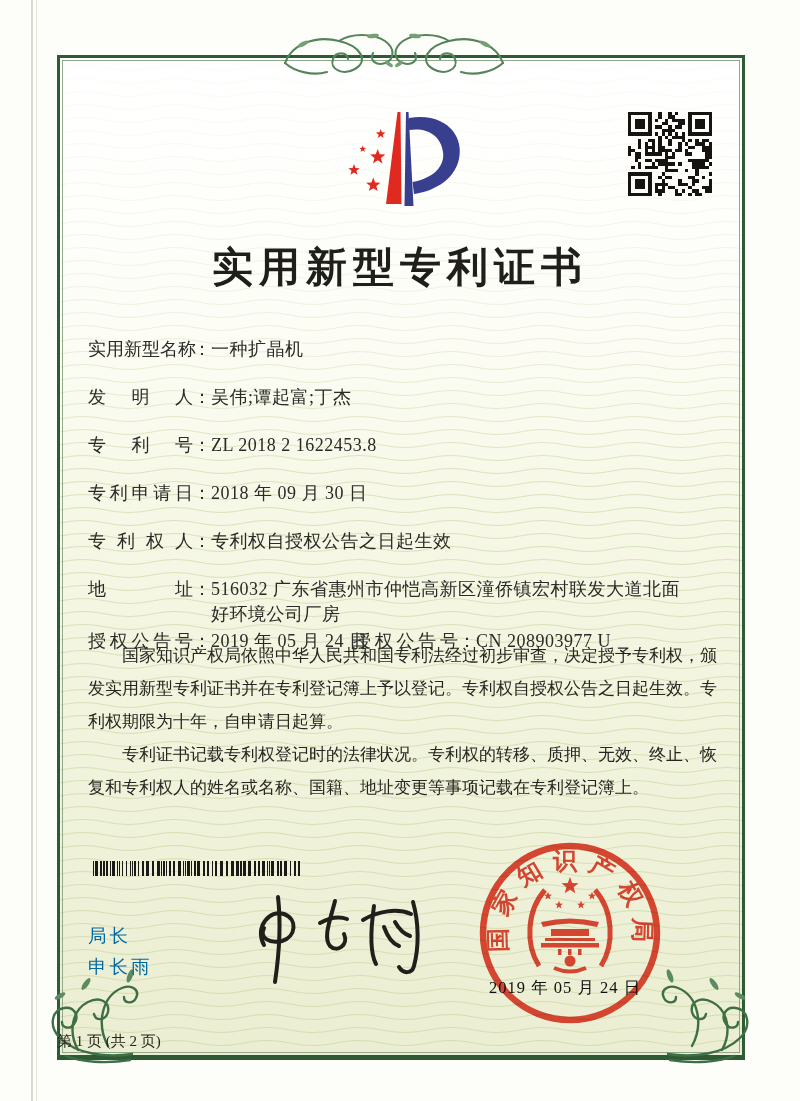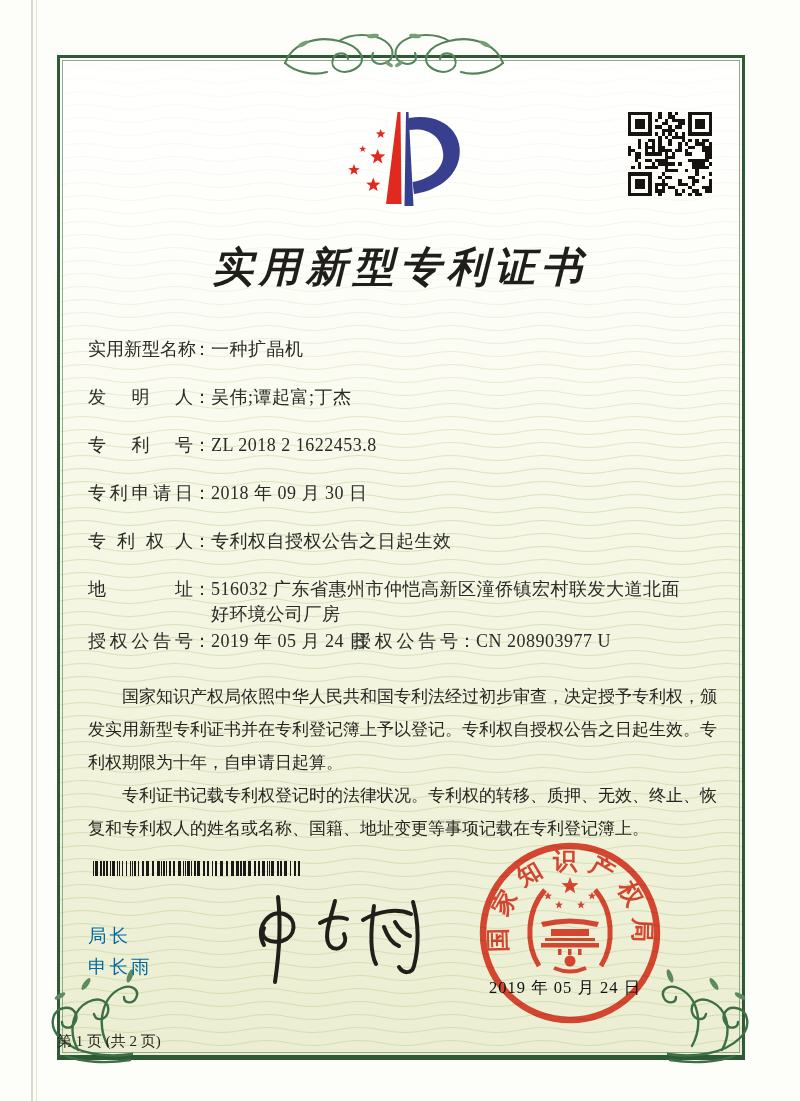--- a/index.html
+++ b/index.html
@@ -20,28 +20,28 @@
   .frame-inner{position:absolute;inset:2px;border:1px solid #8fa98b;pointer-events:none;}
   #waves{position:absolute;inset:0;width:100%;height:100%;}
   .wave-fade{position:absolute;left:0;right:0;top:0;height:420px;
     background:linear-gradient(180deg,rgba(255,255,255,.92) 0%,rgba(255,255,255,.55) 55%,rgba(255,255,255,0) 100%);}
   .orn{position:absolute;overflow:visible;}
   
   .cert-no{position:absolute;left:85px;top:114px;font-size:17px;letter-spacing:1.5px;}
   .logo{position:absolute;left:330px;top:96px;width:150px;height:122px;}
   .qr{position:absolute;left:628px;top:112px;width:84px;height:84px;}
   .title{position:absolute;left:0;width:800px;top:240px;text-align:center;
-    font-size:41px;font-weight:bold;letter-spacing:6px;color:#1f1e1a;font-style:italic;}
+    font-size:41px;font-weight:bold;letter-spacing:6px;color:#1f1e1a;}
   .frow{position:absolute;left:88px;width:660px;font-size:18px;line-height:24px;white-space:nowrap;font-family:Liberation Serif, serif;}
   .flabel{display:inline-block;width:105px;text-align:justify;text-align-last:justify;vertical-align:top;}
   .fcolon{display:inline-block;vertical-align:top;}
   .fvalue{display:inline-block;vertical-align:top;letter-spacing:.5px;}
   .fvalue.wrap{white-space:normal;width:482px;letter-spacing:.5px;line-height:25px;}
   .gpair2{position:absolute;left:265px;top:0;}
-  .paras{position:absolute;left:88px;top:680px;width:630px;font-size:17px;line-height:33px;color:#26251f;}
+  .paras{position:absolute;left:88px;top:640px;width:630px;font-size:17px;line-height:33px;color:#26251f;font-family:Liberation Mono, monospace;}
   .paras p{margin:0;text-indent:2em;}
   .barcode{position:absolute;left:93px;top:861px;width:208px;height:15px;}
   .signoff{position:absolute;left:88px;top:920px;font-family:"Liberation Sans","DejaVu Sans",sans-serif;
     font-size:18.5px;letter-spacing:3px;color:#0369a1;line-height:31px;}
   .signature{position:absolute;left:226px;top:893px;width:200px;height:92px;}
   .seal-date{position:absolute;left:489px;top:977px;font-size:16.5px;letter-spacing:1px;color:#111;z-index:3;}
   .seal{position:absolute;left:475px;top:838px;width:190px;height:190px;z-index:4;opacity:.92;mix-blend-mode:multiply;}
   .page-footer{position:absolute;left:57px;width:688px;top:1032px;text-align:left;font-size:15px;color:#26251f;}
   svg text{font-family:"Liberation Serif","DejaVu Serif",serif;}
 </style>

